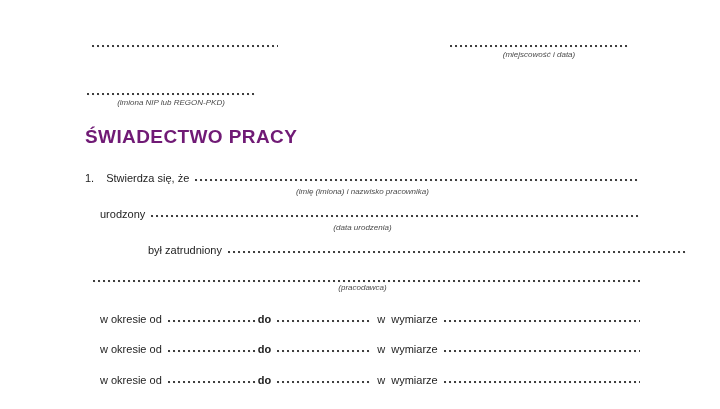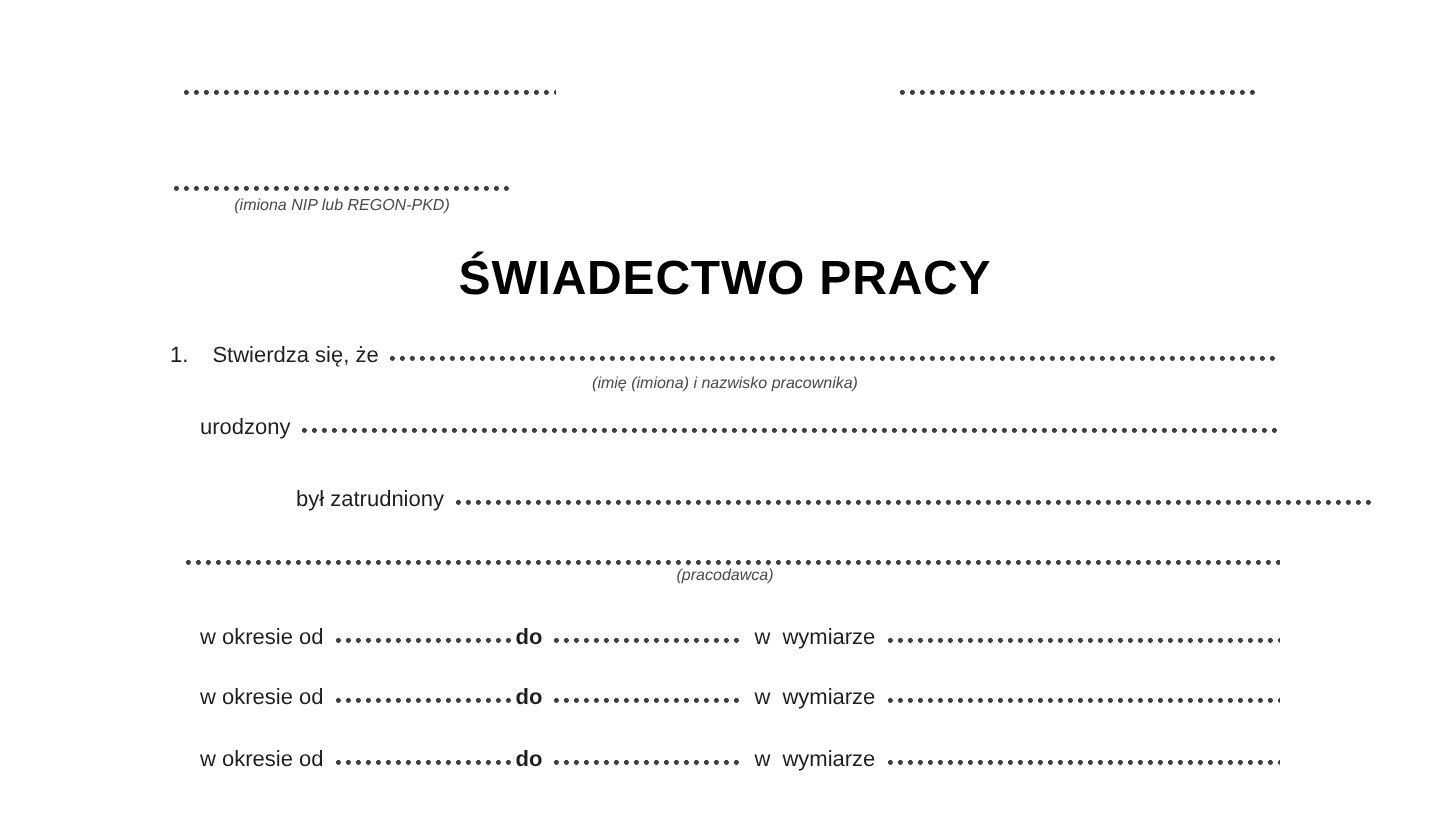--- a/index.html
+++ b/index.html
@@ -35,25 +35,25 @@
   .caption {
     font-size: 8px;
     font-style: italic;
     color: #4b4b4b;
     text-align: center;
     line-height: 10px;
     margin-top: 2px;
   }
 
   .doc-title {
-    font-size: 24px;
+    font-size: 19px;
     font-weight: bold;
     letter-spacing: 0.4px;
-    text-align: center;
-    color: #000000;
+    text-align: left;
+    color: #701a75;
     white-space: nowrap;
   }
 
   .form-row {
     display: flex;
     align-items: baseline;
     font-size: 11px;
     line-height: 13px;
     white-space: nowrap;
   }
@@ -69,40 +69,42 @@
 <body>
 
 <div class="page">
 
   <div class="abs" style="left:92px; top:44px; width:186px;">
     <div class="dotline"></div>
   </div>
 
   <div class="abs" style="left:450px; top:44px; width:178px;">
     <div class="dotline"></div>
+    <div class="caption">(miejscowość i data)</div>
   </div>
 
   <div class="abs" style="left:87px; top:92px; width:168px;">
     <div class="dotline"></div>
     <div class="caption">(imiona NIP lub REGON-PKD)</div>
   </div>
 
   <div class="abs doc-title" style="left:85px; top:126px; width:555px;">ŚWIADECTWO PRACY</div>
 
   <div class="abs form-row" style="left:85px; top:172px; width:555px;">
     <span class="num">1.</span>
     <span class="label">Stwierdza się, że</span>
     <span class="dots"></span>
   </div>
   <div class="abs form-row" style="left:100px; top:208px; width:540px;">
     <span class="label">urodzony</span>
     <span class="dots"></span>
   </div>
 
   <div class="abs caption" style="left:85px; top:185px; width:555px;">(imię (imiona) i nazwisko pracownika)</div>
+  <div class="abs caption" style="left:85px; top:221px; width:555px;">(data urodzenia)</div>
 
   <div class="abs form-row" style="left:100px; top:244px; width:540px;margin-left:48px;">
     <span class="label">był zatrudniony</span>
     <span class="dots"></span>
   </div>
 
   <div class="abs dotline" style="left:93px; top:279px; width:547px;"></div>
   <div class="abs caption" style="left:85px; top:281px; width:555px;">(pracodawca)</div>
 
   <div class="abs form-row" style="left:100px; top:313px; width:540px;">

